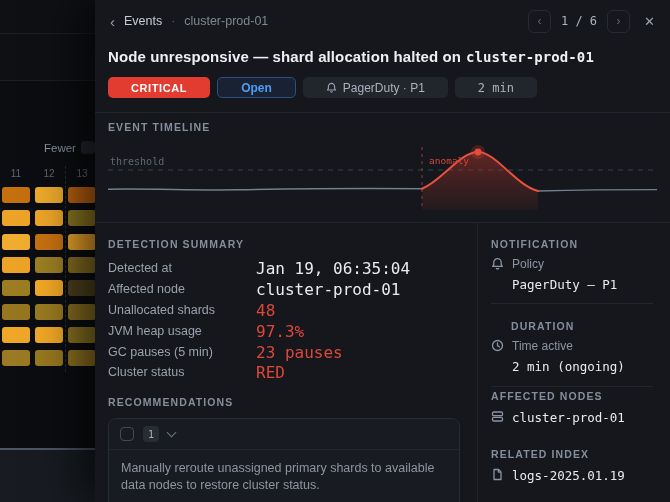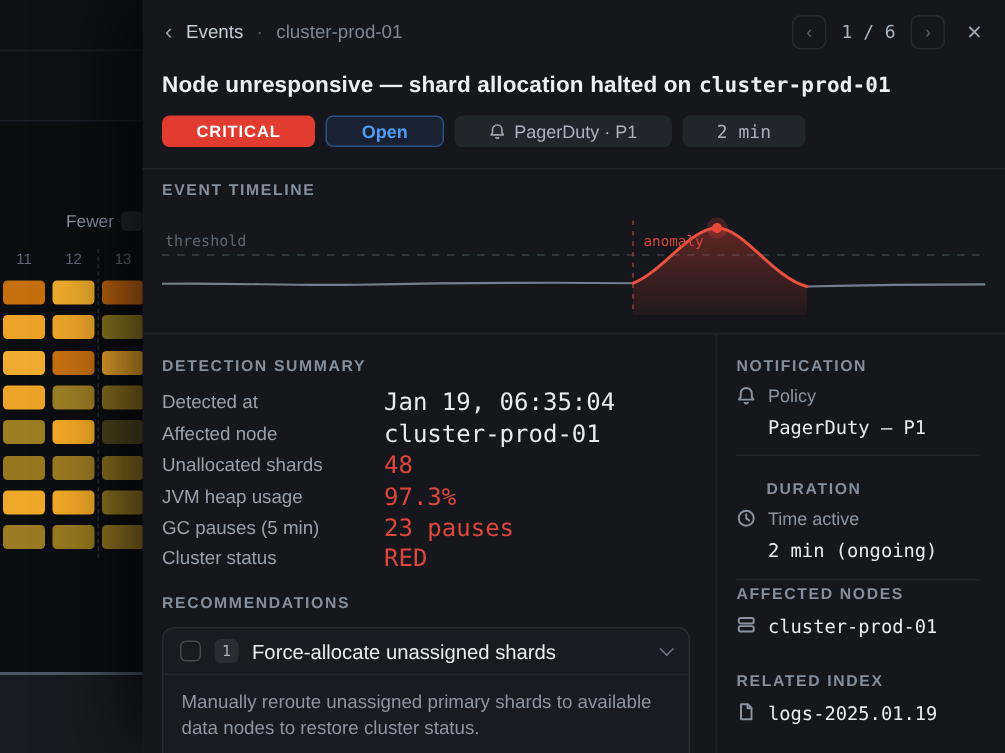--- a/index.html
+++ b/index.html
@@ -222,21 +222,20 @@
           <span class="dlabel">Cluster status</span>
           <span class="dvalue critical">RED</span>
         </div>
       </div>
 
     <div class="section-label reco-label">RECOMMENDATIONS</div>
     <div class="reco-card">
       <div class="reco-head">
         <span class="reco-checkbox"></span>
         <span class="reco-index">1</span>
-        <span class="reco-title">Force-allocate unassigned shards</span>
         <span class="chev-down"></span>
       </div>
       <div class="reco-desc">Manually reroute unassigned primary shards to available data nodes to restore cluster status.</div>
     </div>
 
     <div class="sidebar">
       <div class="section-label">NOTIFICATION</div>
       <div class="sb-row" style="margin-top:7px;">
         <span class="sb-icon">
           <svg width="13" height="13" viewBox="0 0 13 13" fill="none" stroke="currentColor" stroke-width="1.3" stroke-linejoin="round">

